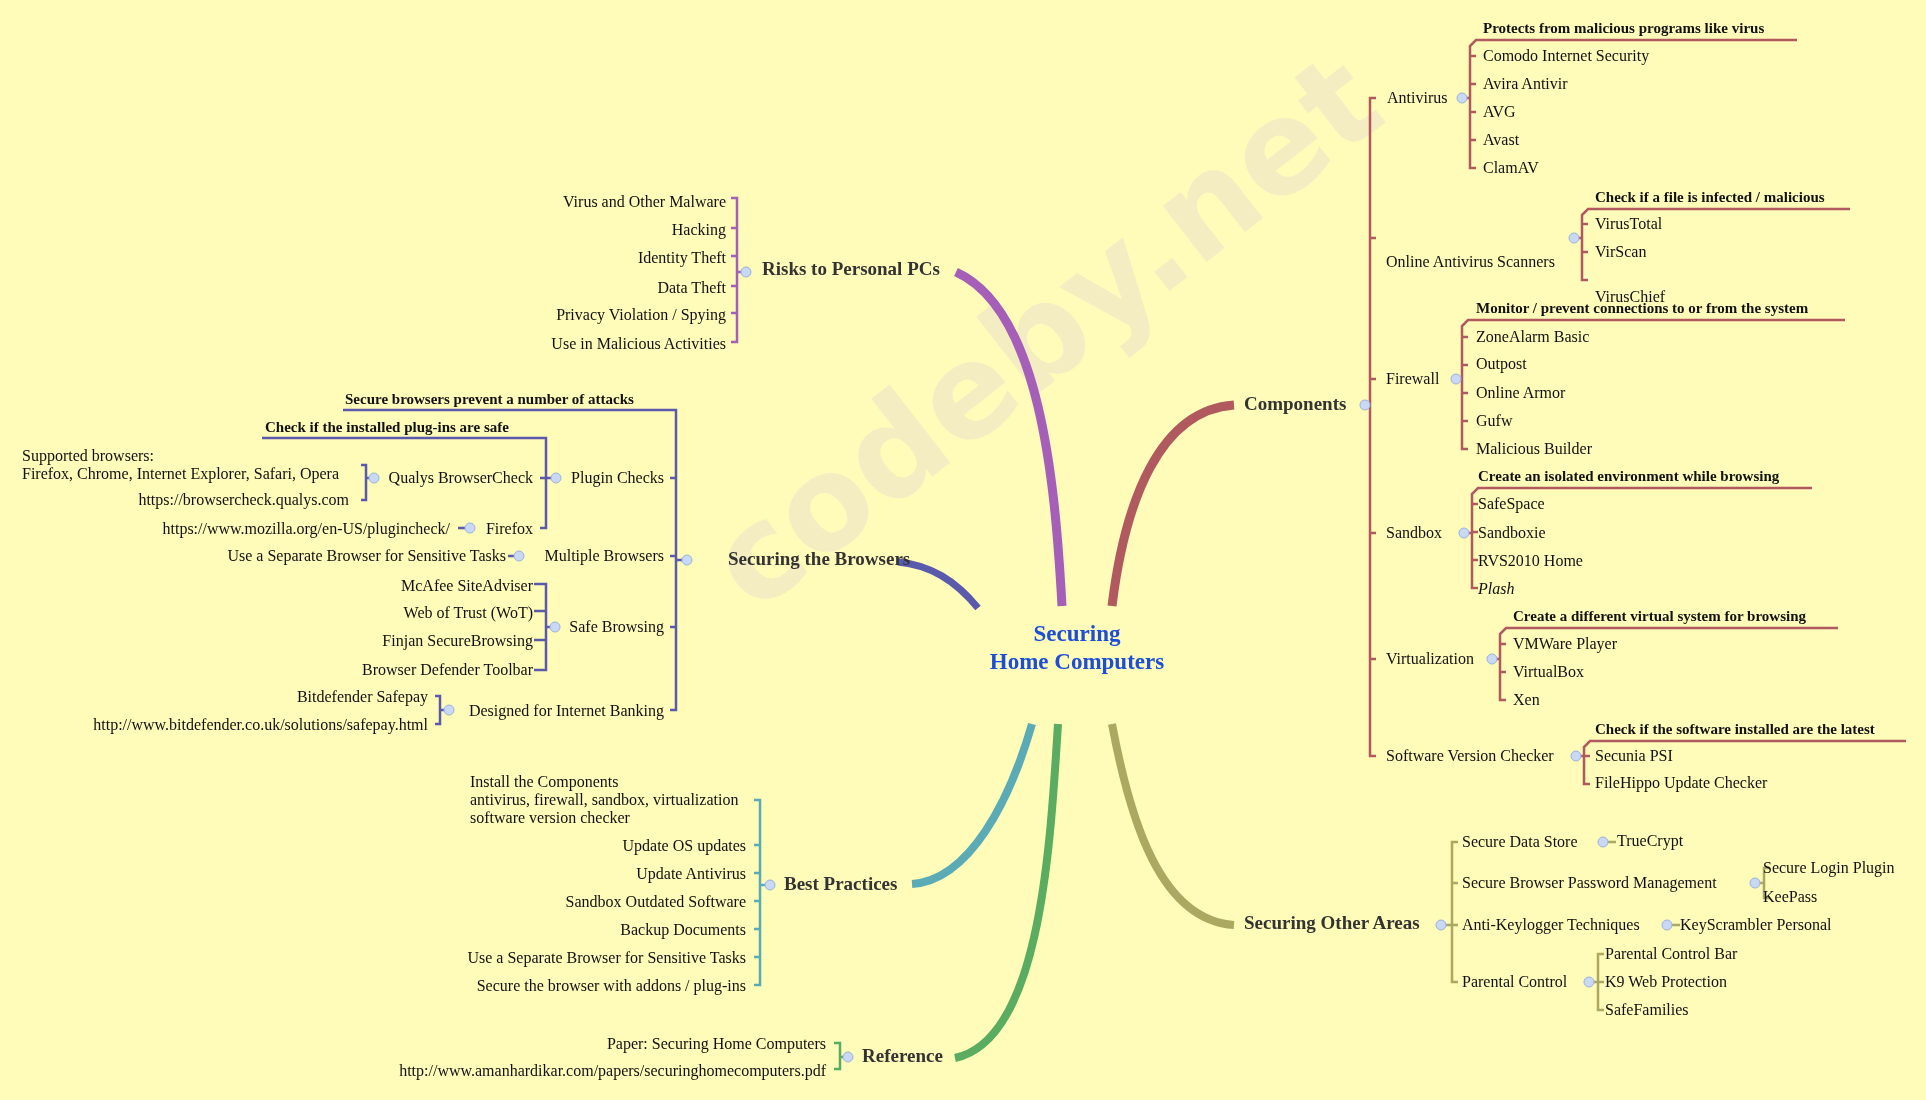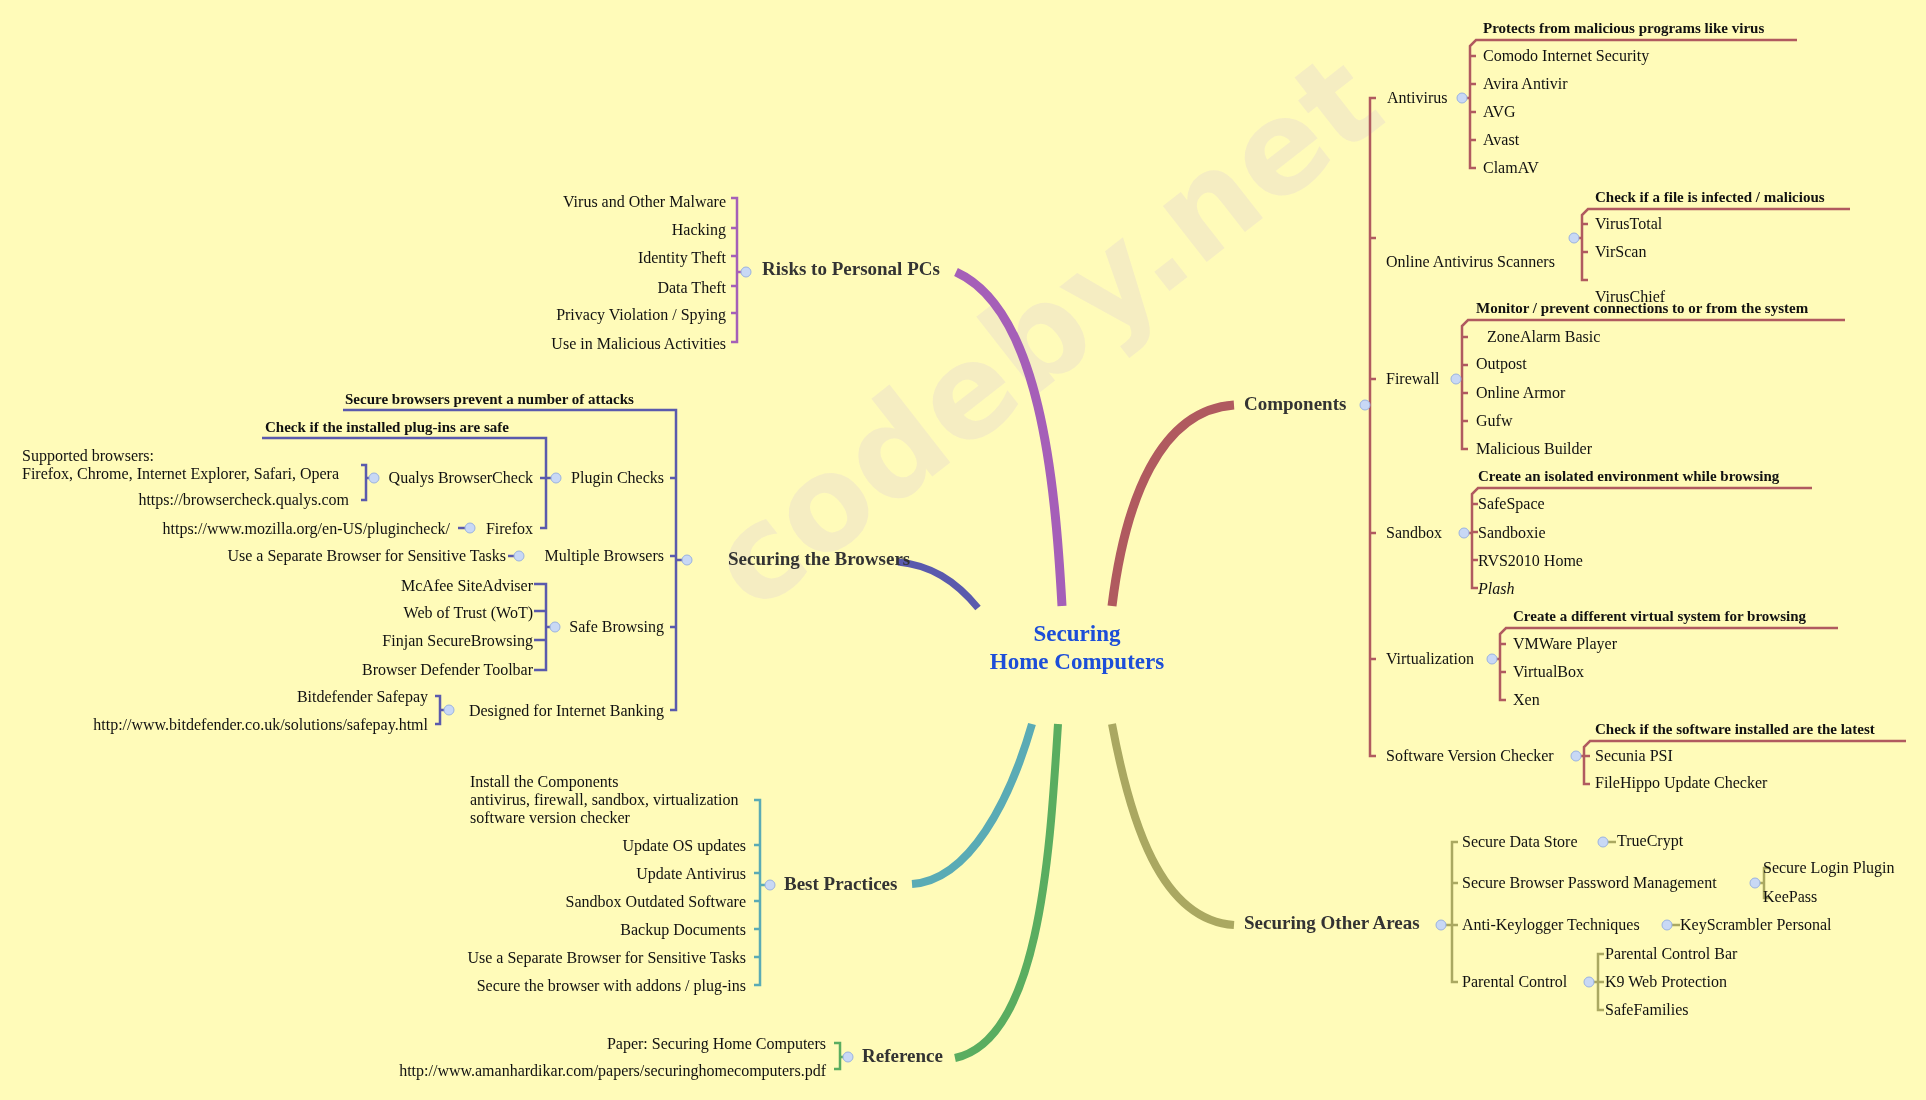--- a/index.html
+++ b/index.html
@@ -160,21 +160,21 @@
 <div class="t" style="left:1483px;top:159px;">ClamAV</div>
 
 <div class="t" style="left:1386px;top:229px;margin-top:24px;">Online Antivirus Scanners</div>
 <div class="t note" style="left:1595px;top:188px;">Check if a file is infected / malicious</div>
 <div class="t" style="left:1595px;top:215px;">VirusTotal</div>
 <div class="t" style="left:1595px;top:243px;">VirScan</div>
 <div class="t" style="left:1595px;top:288px;">VirusChief</div>
 
 <div class="t" style="left:1386px;top:370px;">Firewall</div>
 <div class="t note" style="left:1476px;top:299px;">Monitor / prevent connections to or from the system</div>
-<div class="t" style="left:1476px;top:328px;margin-left:11px;">ZoneAlarm Basic</div>
+<div class="t" style="left:1476px;top:328px;">ZoneAlarm Basic</div>
 <div class="t" style="left:1476px;top:355px;">Outpost</div>
 <div class="t" style="left:1476px;top:384px;">Online Armor</div>
 <div class="t" style="left:1476px;top:412px;">Gufw</div>
 <div class="t" style="left:1476px;top:440px;">Malicious Builder</div>
 
 <div class="t" style="left:1386px;top:524px;">Sandbox</div>
 <div class="t note" style="left:1478px;top:467px;">Create an isolated environment while browsing</div>
 <div class="t" style="left:1478px;top:495px;">SafeSpace</div>
 <div class="t" style="left:1478px;top:524px;">Sandboxie</div>
 <div class="t" style="left:1478px;top:552px;text-align:right;">RVS2010 Home</div>

